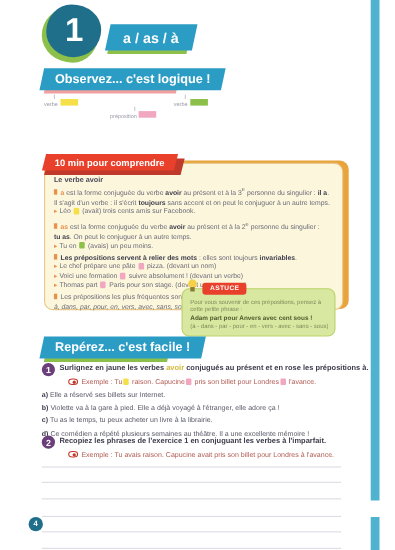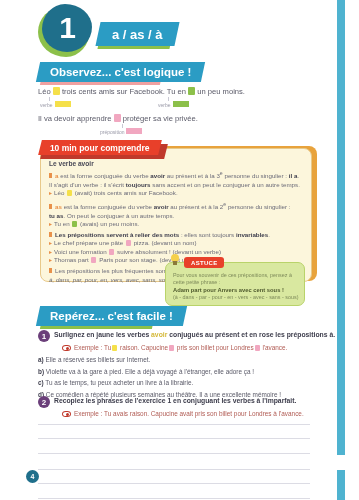--- a/index.html
+++ b/index.html
@@ -213,41 +213,29 @@
   </div>
 
   <div class="sect" style="left:38px; top:62px;">
     <div class="shadow" style="width:120px;"></div>
     <div class="bar">
       <span>Observez... c'est logique !</span>
     </div>
   </div>
 
   <div class="obs">
-    <div class="line">
-      <span>Léo</span>
-      <span class="hl"></span>
-      <span>trois cents amis sur Facebook. Tu en</span>
-      <span class="hl green"></span>
-      <span>un peu moins.</span>
-    </div>
     <div class="tagrow">
       <div class="tick" style="left:11px; top:0;"></div>
       <div class="tick" style="left:130px; top:0;"></div>
       <div class="tag" style="left:2px; top:4px;">
         <span>verbe</span><span class="tagchip"></span>
       </div>
       <div class="tag" style="left:120px; top:4px;">
         <span>verbe</span><span class="tagchip green"></span>
       </div>
-    </div>
-    <div class="line" style="margin-top:5px;">
-      <span>Il va devoir apprendre</span>
-      <span class="hl pink"></span>
-      <span>protéger sa vie privée.</span>
     </div>
     <div class="tagrow">
       <div class="tick" style="left:84px; top:0;"></div>
       <div class="tag" style="left:62px; top:4px;">
         <span>préposition</span><span class="tagchip pink"></span>
       </div>
     </div>
   </div>
 
   <div class="card-wrap">

